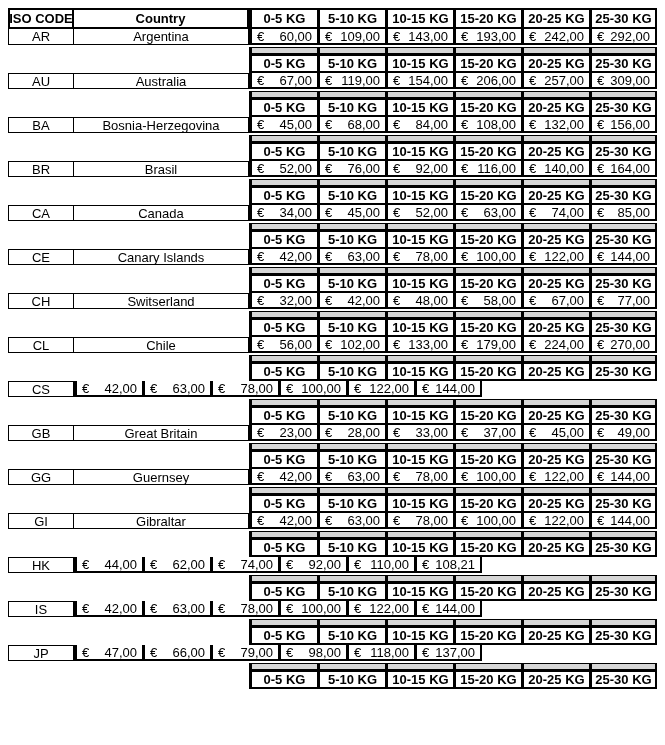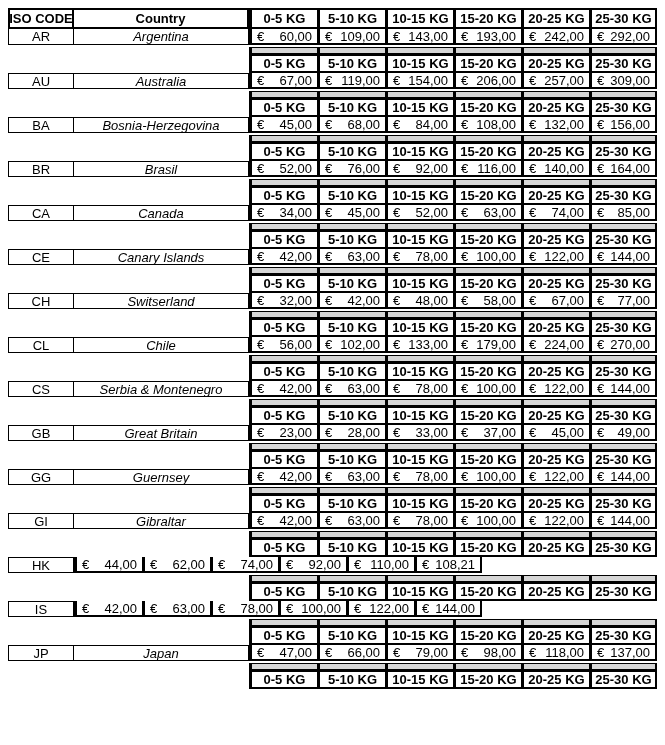--- a/index.html
+++ b/index.html
@@ -45,21 +45,21 @@
     width: 68px;
     border: 1px solid #000;
     border-right: 0;
     border-left-width: 3px;
   }
   .strip.last { border-right: 2px solid #000; }
 
   
   .data-row { height: 16px; }
   .iso     { border: 1px solid #000; }
-  .country { border: 1px solid #000; border-left: 0; font-style: italic; }
+  .country { border: 1px solid #000; border-left: 0; }
   .data-row.first .iso,
   .data-row.first .country { border-top: 0; }
   .price {
     border: 0 solid #000;
     border-left-width: 3px;
     border-bottom-width: 2px;
     justify-content: space-between;
     padding: 0 5px;
   }
   .price.last { border-right-width: 2px; }
@@ -454,21 +454,20 @@
         <div class="spacer"></div>
         <div class="cell c-price wh">0-5 KG</div>
         <div class="cell c-price wh">5-10 KG</div>
         <div class="cell c-price wh">10-15 KG</div>
         <div class="cell c-price wh">15-20 KG</div>
         <div class="cell c-price wh">20-25 KG</div>
         <div class="cell c-price wh last">25-30 KG</div>
       </div>
       <div class="row data-row">
         <div class="cell c-iso iso">CS</div>
-        <div class="cell c-country country">Serbia &amp; Montenegro</div>
         <div class="cell c-price price">
           <div class="euro">€</div>
           <div class="pval">42,00</div>
         </div>
         <div class="cell c-price price">
           <div class="euro">€</div>
           <div class="pval">63,00</div>
         </div>
         <div class="cell c-price price">
           <div class="euro">€</div>
@@ -734,21 +733,20 @@
         <div class="spacer"></div>
         <div class="cell c-price wh">0-5 KG</div>
         <div class="cell c-price wh">5-10 KG</div>
         <div class="cell c-price wh">10-15 KG</div>
         <div class="cell c-price wh">15-20 KG</div>
         <div class="cell c-price wh">20-25 KG</div>
         <div class="cell c-price wh last">25-30 KG</div>
       </div>
       <div class="row data-row">
         <div class="cell c-iso iso">JP</div>
-        <div class="cell c-country country">Japan</div>
         <div class="cell c-price price">
           <div class="euro">€</div>
           <div class="pval">47,00</div>
         </div>
         <div class="cell c-price price">
           <div class="euro">€</div>
           <div class="pval">66,00</div>
         </div>
         <div class="cell c-price price">
           <div class="euro">€</div>

